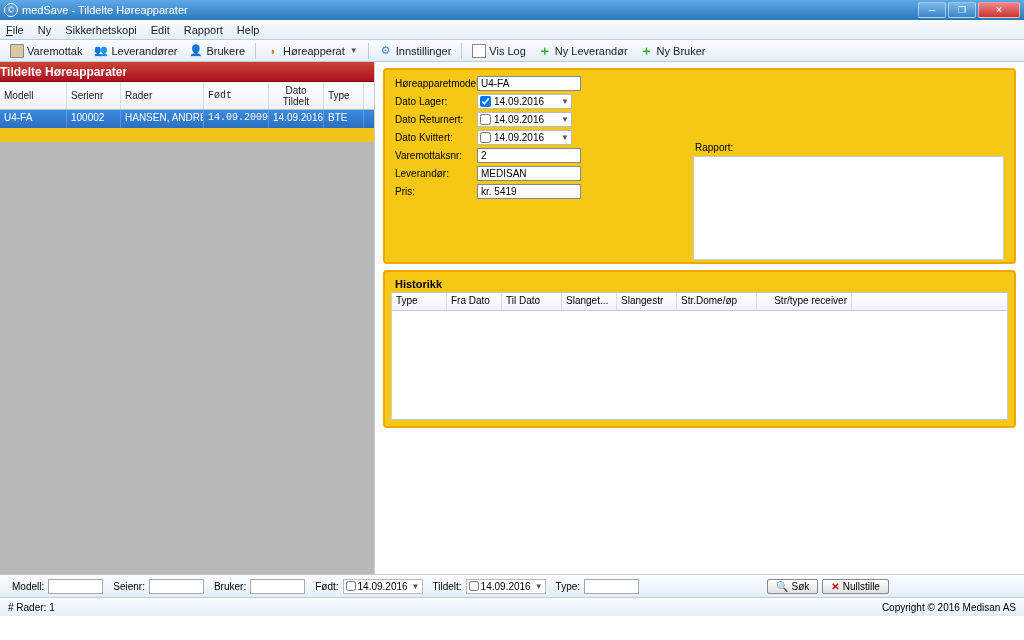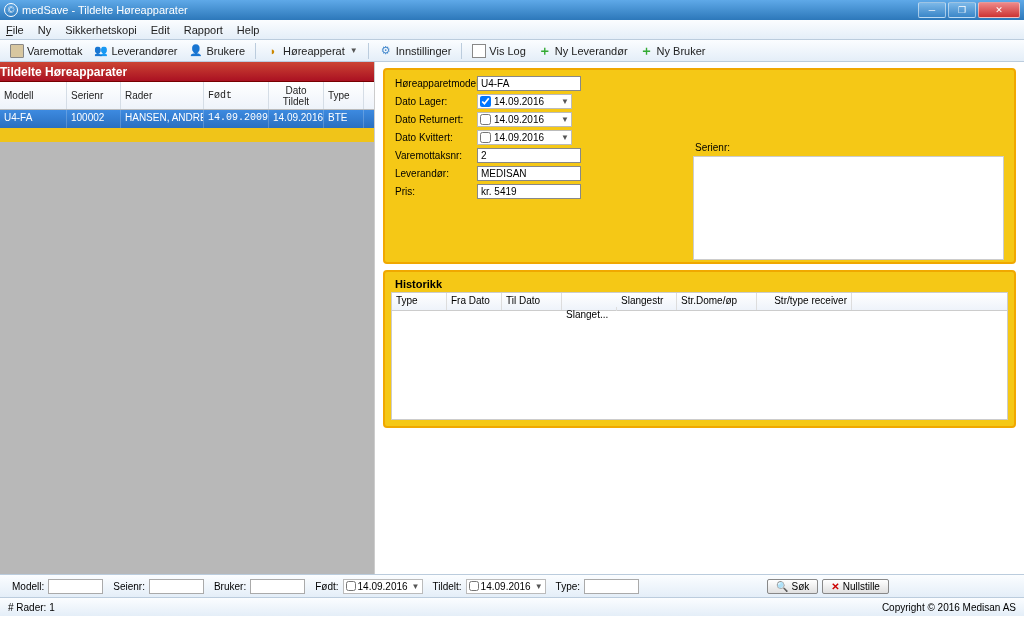--- a/index.html
+++ b/index.html
@@ -64,21 +64,21 @@
   .frow .dateinp input[type=checkbox]{margin:0; width:11px;height:11px;}
   .frow .dateinp .dd{margin-left:auto;}
   .notater-lbl { position:absolute; left:310px; top:72px; font-size:10px;}
   .notater-box { position:absolute; left:308px; top:86px; right:10px; height:104px; background:#fff; border:1px solid #ccc;}
   
   .hist { height:158px; display:flex; flex-direction:column;}
   .hist-title { font-size:11px; font-weight:bold; padding:6px 10px 2px 10px;}
   .hist-grid { flex:1; margin:0 6px 6px 6px; background:#fff; border:1px solid #ccc;}
   .hist-head { height:18px; background:linear-gradient(#fff,#eef3fa); display:flex; font-size:10px; border-bottom:1px solid #ccc;}
   .hist-head .hcol { border-right:1px solid #ddd; padding:2px 4px;}
-  .hcol.h1{width:55px;} .hcol.h2{width:55px;} .hcol.h3{width:60px;} .hcol.h4{width:55px;margin-top:14px;} .hcol.h5{width:60px;} .hcol.h6{width:80px;} .hcol.h7{width:95px;text-align:right;} .hcol.h8{flex:1;}
+  .hcol.h1{width:55px;} .hcol.h2{width:55px;} .hcol.h3{width:60px;} .hcol.h4{width:55px;} .hcol.h5{width:60px;} .hcol.h6{width:80px;} .hcol.h7{width:95px;text-align:right;} .hcol.h8{flex:1;}
   
   .filterbar { position:absolute; left:0; right:0; bottom:18px; height:24px; background:linear-gradient(#fbfdff,#e4eef8); border-top:1px solid #bcd; border-bottom:1px solid #bcd; display:flex; align-items:center; font-size:10px; padding:0 6px; gap:4px;}
   .filterbar label{margin-left:6px;}
   .filterbar input.t{width:55px;font-size:10px;padding:1px 2px;border:1px solid #aaa;}
   .filterbar .dateinp{width:80px;padding:1px 2px;font-size:10px;border:1px solid #bbb;background:#fff;display:flex;align-items:center;gap:2px;}
   .filterbar .dateinp input[type=checkbox]{margin:0;width:10px;height:10px;}
   .filterbar .btn{padding:1px 8px;font-size:10px;border:1px solid #888;background:linear-gradient(#fff,#e0e0e0);border-radius:2px;display:flex;align-items:center;gap:3px;}
   .filterbar .dd{font-size:8px;}
   .gap { width:120px;}
   
@@ -213,21 +213,21 @@
           <input class="text" value="2" style="">
         </div>
       <div class="frow">
           <label>Leverandør:</label>
           <input class="text" value="MEDISAN" style="">
         </div>
       <div class="frow">
           <label>Pris:</label>
           <input class="text" value="kr. 5419" style="">
         </div>
-      <div class="notater-lbl">Serienr:</div>
+      <div class="notater-lbl">Rapport:</div>
       <div class="notater-box"></div>
     </div>
 
     <div class="panel hist">
       <div class="hist-title">Historikk</div>
       <div class="hist-grid">
         <div class="hist-head">
           <div class="hcol h1">Type</div>
           <div class="hcol h2">Fra Dato</div>
           <div class="hcol h3">Til Dato</div>

